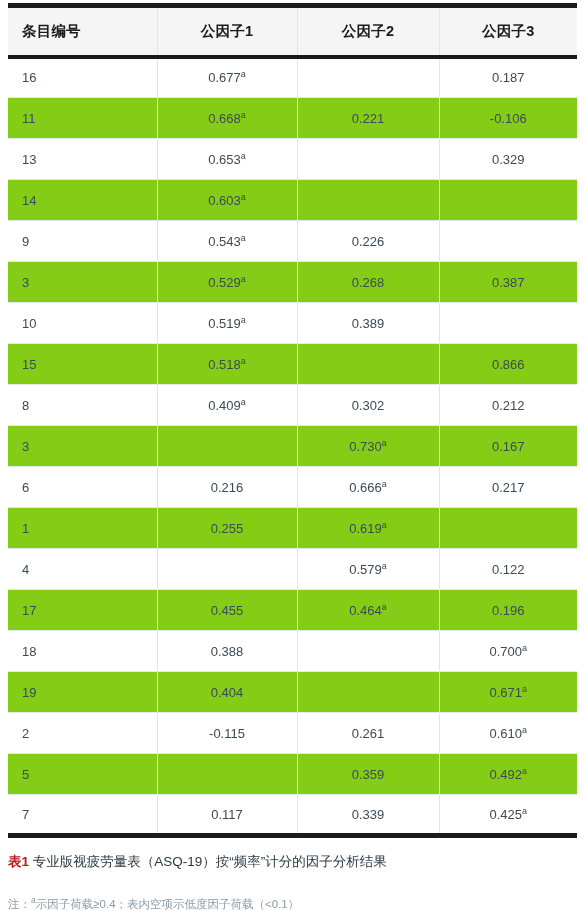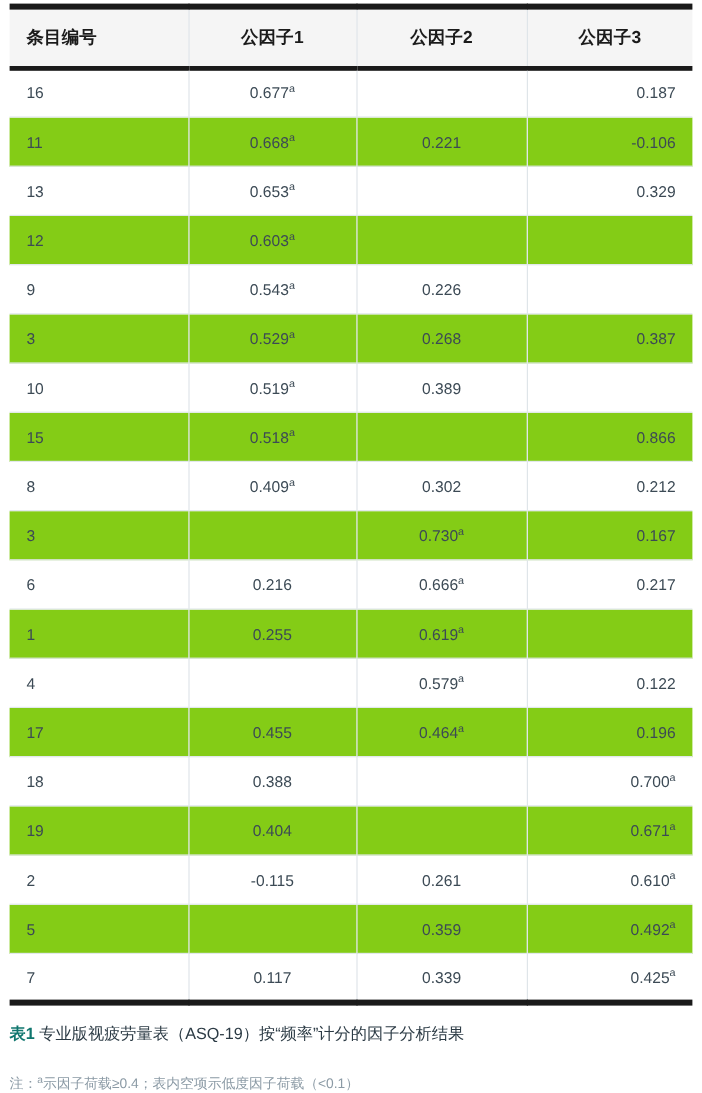--- a/index.html
+++ b/index.html
@@ -72,21 +72,20 @@
     padding: 0 14px;
     text-align: center;
     vertical-align: middle;
     border-right: 1px solid #dfe5e9;
     border-bottom: 1px solid #e2e8ec;
     box-sizing: border-box;
     white-space: nowrap;
   }
   tbody td:last-child {
     border-right: none;
-    text-align: right;
   }
   tbody tr:last-child td {
     border-bottom: none;
   }
   tbody td.first-col {
     text-align: left;
   }
   td sup {
     font-size: 9px;
     vertical-align: super;
@@ -94,21 +93,21 @@
   }
 
   .caption {
     margin: 14px 8px 0 8px;
     font-size: 13.5px;
     color: #2b3a44;
     line-height: 1.5;
   }
   .caption .cap-label {
     font-weight: bold;
-    color: #0f766e;
+    color: #b91c1c;
   }
   .footnote {
     margin: 24px 8px 0 8px;
     font-size: 11.5px;
     color: #8b9aa5;
     line-height: 1.5;
   }
   .footnote sup {
     font-size: 8.5px;
     vertical-align: super;
@@ -149,21 +148,21 @@
             <td>0.221</td>
             <td>-0.106</td>
           </tr>
           <tr>
             <td class="first-col">13</td>
             <td>0.653<sup>a</sup></td>
             <td></td>
             <td>0.329</td>
           </tr>
           <tr class="striped">
-            <td class="first-col">12</td>
+            <td class="first-col">14</td>
             <td>0.603<sup>a</sup></td>
             <td></td>
             <td></td>
           </tr>
           <tr>
             <td class="first-col">9</td>
             <td>0.543<sup>a</sup></td>
             <td>0.226</td>
             <td></td>
           </tr>

